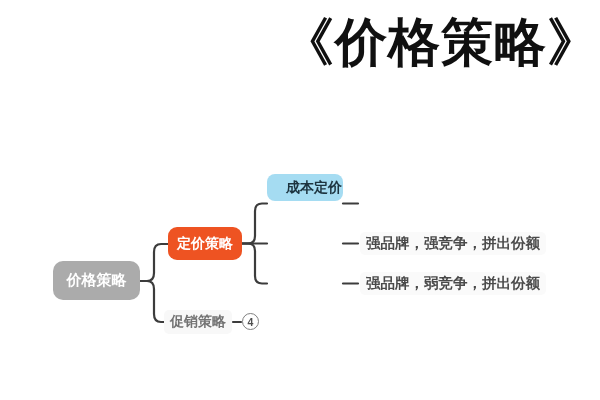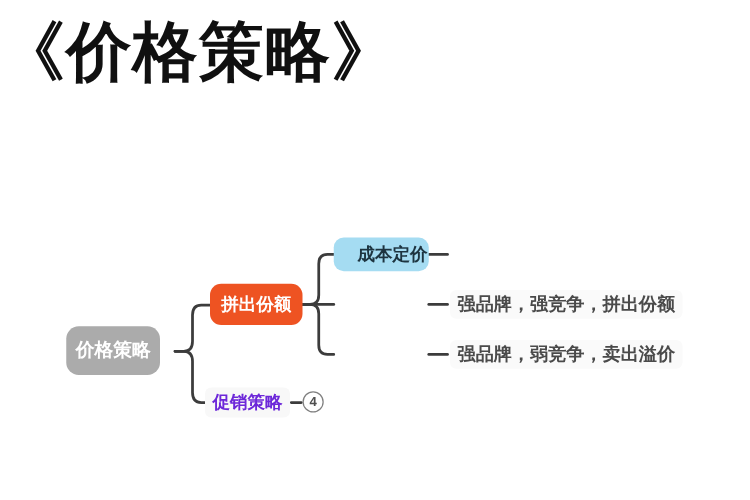--- a/index.html
+++ b/index.html
@@ -13,21 +13,21 @@
     width: 600px;
     height: 400px;
     background: #ffffff;
     overflow: hidden;
   }
   .page-title {
     position: absolute;
     top: 8px;
     left: 0;
     width: 600px;
-    text-align: left;
+    text-align: right;
     font-size: 52px;
     font-weight: 900;
     color: #101010;
     letter-spacing: 1px;
     line-height: 68px;
     white-space: nowrap;
   }
   svg.connectors {
     position: absolute;
     left: 0;
@@ -35,21 +35,21 @@
   }
   .node {
     position: absolute;
     display: flex;
     align-items: center;
     justify-content: center;
     box-sizing: border-box;
     white-space: nowrap;
   }
   .node-root {
-    left: 53px; top: 261px; width: 75px; height: 39px;
+    left: 53px; top: 261px; width: 87px; height: 39px;
     background: #ABABAB;
     border-radius: 10px;
     color: #ffffff;
     font-size: 15px;
     font-weight: bold;
   }
   .node-branch-main {
     left: 168px; top: 227px; width: 74px; height: 33px;
     background: #EE5322;
     border-radius: 9px;
@@ -58,21 +58,21 @@
     font-weight: bold;
   }
   .node-child {
     left: 267px; width: 76px; height: 27px;
     background: #A5DCF2;
     border-radius: 8px;
     color: #1D3440;
     font-size: 14px;
     font-weight: bold;
   }
-  .node-child.row-0 { top: 190px; padding-left: 18px; }
+  .node-child.row-0 { top: 174px; padding-left: 18px; }
   .node-child.row-1 { top: 230px; }
   .node-child.row-2 { top: 270px; }
   .leaf-note {
     position: absolute;
     left: 360px;
     height: 21px;
     display: flex;
     align-items: center;
     background: #fafafa;
     border-radius: 5px;
@@ -83,21 +83,21 @@
     white-space: nowrap;
   }
   .leaf-note.row-0 { top: 192px; }
   .leaf-note.row-1 { top: 232px; }
   .leaf-note.row-2 { top: 272px; }
   .node-branch-collapsed {
     left: 164px; top: 310px; height: 24px;
     background: #f8f8f8;
     border-radius: 5px;
     padding: 0 6px;
-    color: #6d28d9;
+    color: #737373;
     font-size: 14px;
     font-weight: bold;
   }
   .collapse-badge {
     position: absolute;
     left: 242px; top: 313px;
     width: 17px; height: 17px;
     box-sizing: border-box;
     border: 1.5px solid #808080;
     border-radius: 50%;
@@ -133,24 +133,24 @@
       <path d="M343,203.5 L358,203.5"></path>
       <path d="M343,243.5 L358,243.5"></path>
       <path d="M343,283.5 L358,283.5"></path>
 
       <path d="M233,322 L241,322"></path>
     </g>
   </svg>
 
   <div class="node node-root">价格策略</div>
 
-  <div class="node node-branch-main">拼出份额</div>
+  <div class="node node-branch-main">定价策略</div>
 
   <div class="node node-child row-0">成本定价</div>
 
   <div class="leaf-note row-1">强品牌，强竞争，拼出份额</div>
-  <div class="leaf-note row-2">强品牌，弱竞争，卖出溢价</div>
+  <div class="leaf-note row-2">强品牌，弱竞争，拼出份额</div>
 
   <div class="node node-branch-collapsed">促销策略</div>
 
   <div class="collapse-badge">4</div>
 
 </div>
 
 </body></html>

